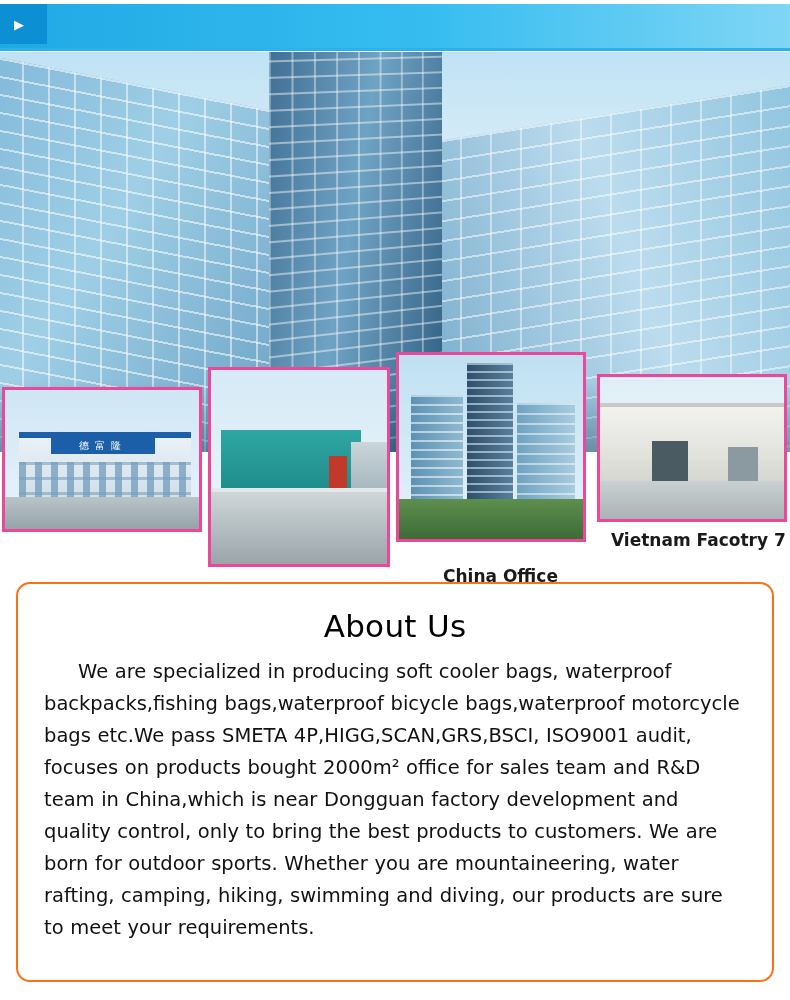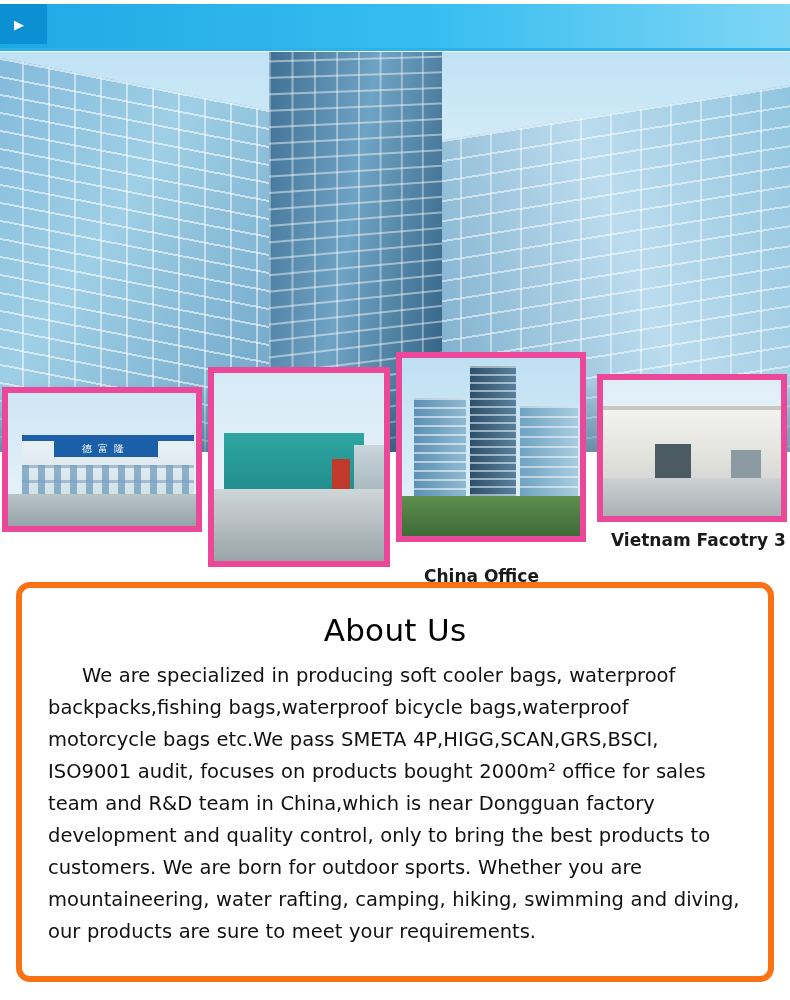--- a/index.html
+++ b/index.html
@@ -67,21 +67,21 @@
     top: 52px;
     width: 790px;
     height: 520px;
   }
 
   .photo {
     position: absolute;
     overflow: hidden;
     background: #bcd9ec;
   }
-  .photo.bordered { border: 6px solid #ec4899; }
+  .photo.bordered { border: 3px solid #ec4899; }
 
   .caption {
     position: absolute;
     font-size: 17px;
     font-weight: bold;
     color: #1a1a1a;
     white-space: nowrap;
   }
 
   
@@ -196,31 +196,31 @@
     position:absolute; left:0; top:26px; width:190px; height:84px;
     background:linear-gradient(to bottom,#f2f2ef 0%,#e2e2dd 60%,#d2d3ce 100%);
     border-top:4px solid #c8c9c3;
   }
   .thumb4 .door { position:absolute; left:52px; top:64px; width:36px; height:46px; background:#4b5b62; }
   .thumb4 .door2 { position:absolute; left:128px; top:70px; width:30px; height:40px; background:#8b9aa1; }
   .thumb4 .ground { position:absolute; left:0; bottom:0; width:190px; height:38px; background:linear-gradient(to bottom,#cbd1d2,#a9b2b5); }
 
   .cap1 { left: 36px;  top: 548px; }
   .cap2 { left: 218px; top: 530px; }
-  .cap3 { left: 424px; top: 514px; text-align: center; }
+  .cap3 { left: 443px; top: 514px; text-align: center; }
   .cap4 { left: 611px; top: 478px; }
 
   
   .about-card {
     position: absolute;
     left: 16px;
     top: 582px;
     width: 758px;
     height: 400px;
-    border: 6px solid #f97316;
+    border: 2px solid #f97316;
     border-radius: 14px;
     background: #ffffff;
     padding: 18px 26px 10px 26px;
   }
   .about-title {
     text-align: center;
     font-size: 31px;
     font-weight: normal;
     color: #000000;
     margin: 6px 0 12px 0;
@@ -285,21 +285,21 @@
       <div class="sky"></div>
       <div class="bld"></div>
       <div class="door"></div>
       <div class="door2"></div>
       <div class="ground"></div>
     </div>
 
     <div class="caption cap1">China Facotry</div>
     <div class="caption cap2">Vietnam Facotry 1</div>
     <div class="caption cap3">China Office</div>
-    <div class="caption cap4">Vietnam Facotry 3</div>
+    <div class="caption cap4">Vietnam Facotry 7</div>
   </div>
 
   <div class="about-card">
     <div class="about-title">About Us</div>
     <div class="about-body">We are specialized in producing soft cooler bags, waterproof backpacks,fishing bags,waterproof bicycle bags,waterproof motorcycle bags etc.We pass SMETA 4P,HIGG,SCAN,GRS,BSCI, ISO9001 audit, focuses on products bought 2000m² office for sales team and R&amp;D team in China,which is near Dongguan factory development and quality control, only to bring the best products to customers. We are born for outdoor sports. Whether you are mountaineering, water rafting, camping, hiking, swimming and diving, our products are sure to meet your requirements.</div>
   </div>
 
 </div>
 
 </body></html>

